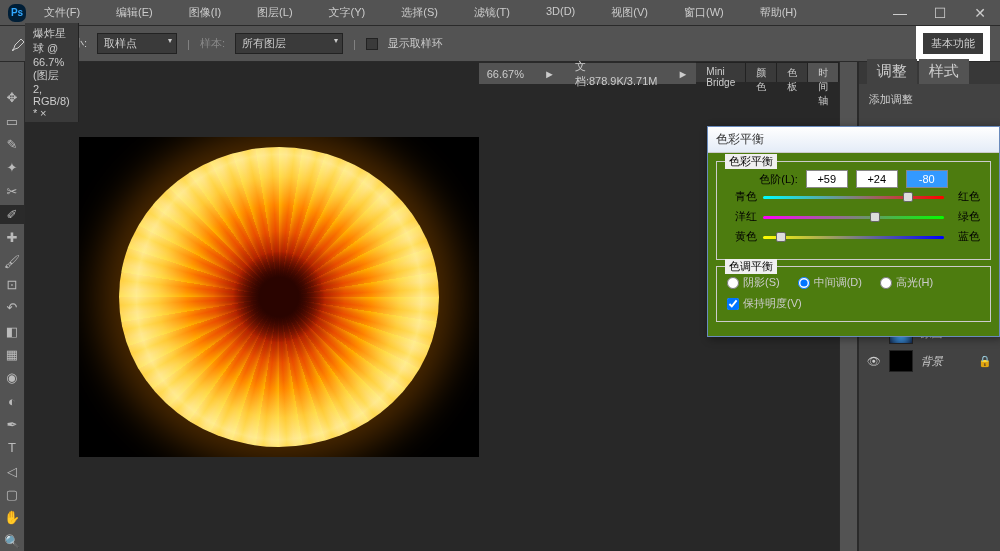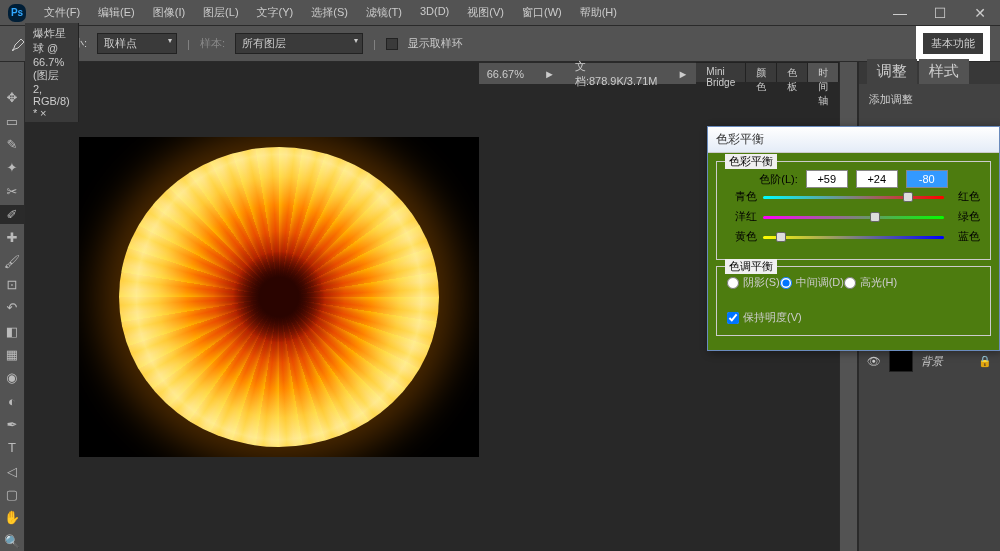--- a/index.html
+++ b/index.html
@@ -1,19 +1,19 @@
 <!DOCTYPE html>
 <html><head>
 <meta charset="utf-8">
 <style>
 *{margin:0;padding:0;box-sizing:border-box;font-family:"Microsoft YaHei",sans-serif;font-size:11px;color:#ccc}
 body{background:#535353;width:1000px;height:551px;overflow:hidden;position:relative}
 .titlebar{height:26px;background:#535353;display:flex;align-items:center;padding-left:8px;border-bottom:1px solid #2a2a2a}
 .ps-logo{width:18px;height:18px;background:#001e36;color:#31a8ff;display:flex;align-items:center;justify-content:center;font-weight:bold;font-size:10px;border-radius:7px;margin-right:10px}
-.menu{display:flex;gap:2px}
+.menu{display:flex;gap:20px}
 .menu span{padding:4px 8px;cursor:pointer}
 .winbtns{margin-left:auto;display:flex}
 .winbtns div{width:40px;height:26px;display:flex;align-items:center;justify-content:center;cursor:pointer;font-size:14px}
 .optbar{height:36px;background:#535353;display:flex;align-items:center;padding:0 10px;border-bottom:1px solid #2a2a2a;gap:10px}
 .dropper{width:20px;height:20px}
 .sel{background:#3a3a3a;border:1px solid #222;padding:2px 20px 2px 6px;position:relative}
 .sel::after{content:"▾";position:absolute;right:4px;top:2px;font-size:8px}
 .chk{width:12px;height:12px;border:1px solid #222;background:#3a3a3a;display:inline-block}
 .basicbtn{margin-left:auto;background:#3a3a3a;border:7px solid #ffffff;padding:3px 8px}
 .main{display:flex;height:489px}
@@ -58,21 +58,21 @@
 .lvlrow input{width:42px;height:18px;border:1px solid #888;text-align:center;font-size:11px;color:#000;background:#fff}
 .lvlrow input.selected{background:#3399ff;color:#fff}
 .srow{display:flex;align-items:center;margin-bottom:5px;gap:6px}
 .slabel{width:30px;text-align:right;color:#000;font-size:11px}
 .slider{flex:1;height:14px;position:relative}
 .track{position:absolute;top:6px;left:0;right:0;height:3px;border-radius:2px}
 .t-cr{background:linear-gradient(90deg,#0ff,#f00)}
 .t-mg{background:linear-gradient(90deg,#f0f,#0f0)}
 .t-yb{background:linear-gradient(90deg,#ff0,#00f)}
 .thumb-s{position:absolute;top:2px;width:10px;height:10px;background:#ddd;border:1px solid #666;border-radius:2px;transform:translateX(-50%)}
-.radios{display:flex;margin-bottom:20px}
+.radios{display:flex;gap:18px;margin-bottom:6px}
 .radios label,.chkl{display:flex;align-items:center;gap:4px;color:#000;font-size:11px}
 input[type=radio],input[type=checkbox]{width:12px;height:12px}
 </style>
 </head>
 <body>
 
 <div class="titlebar">
   <div class="ps-logo">Ps</div>
   <div class="menu">
     <span>文件(F)</span>
@@ -95,21 +95,21 @@
 </div>
 
 <div class="optbar">
   <svg class="dropper" viewBox="0 0 20 20">
       <path d="M3 17l2-6 6-6 3 3-6 6-6 2z" fill="none" stroke="#ccc"></path>
     </svg>
   <span>取样大小:</span>
   <div class="sel" style="width:80px">取样点</div>
   <span style="color:#888">|</span>
   <span style="color:#888">样本:</span>
-  <div class="sel" style="width:128px">所有图层</div>
+  <div class="sel" style="width:108px">所有图层</div>
   <span style="color:#888">|</span>
   <span class="chk"></span>
   <span>显示取样环</span>
   <div class="basicbtn">基本功能</div>
 </div>
 
 <div class="main">
   <div class="toolbar">
     <div class="tool">✥</div>
     <div class="tool">▭</div>

